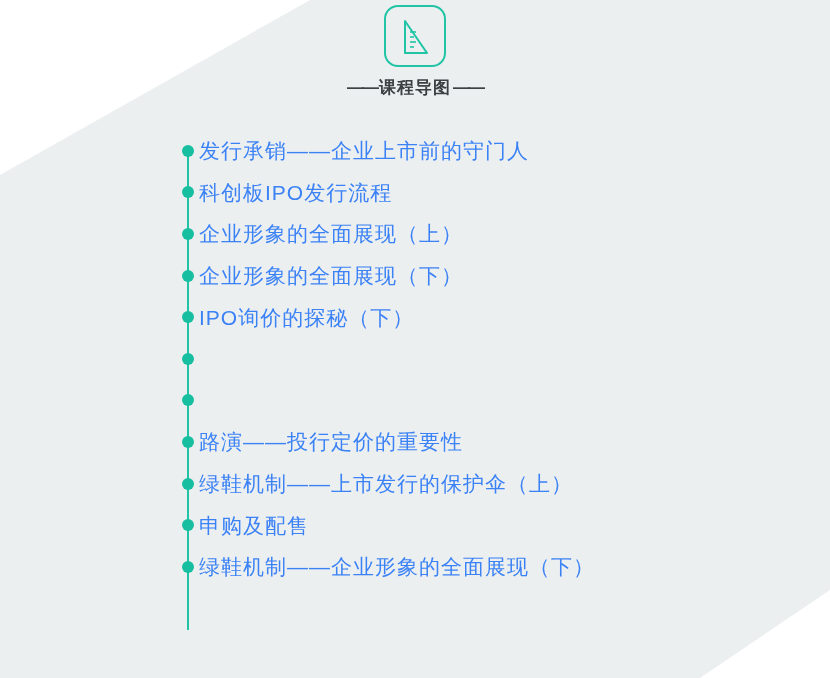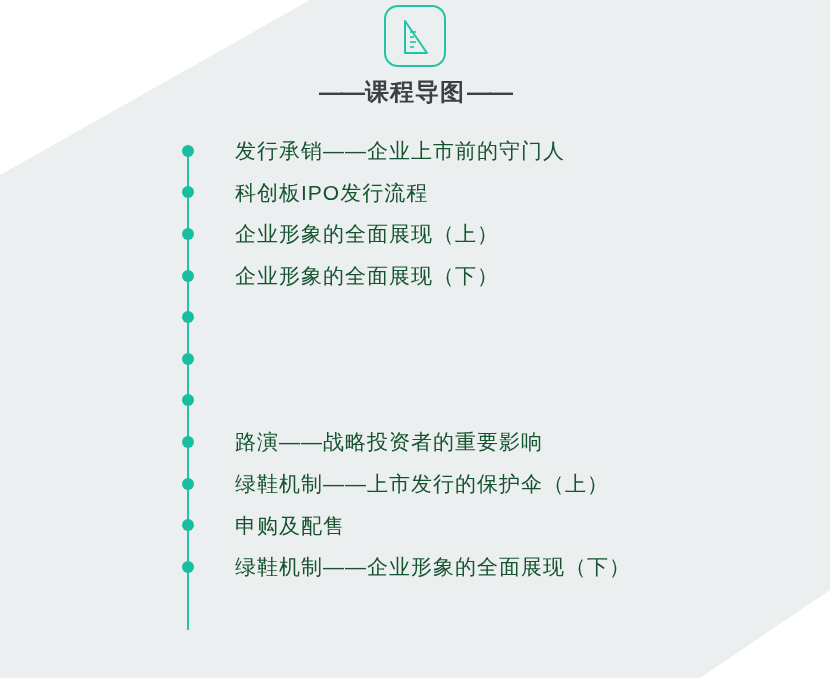--- a/index.html
+++ b/index.html
@@ -54,21 +54,21 @@
     margin: 11px auto 0 auto;
   }
   
   .title-row {
     position: absolute;
     top: 76px;
     left: 0;
     width: 830px;
     text-align: center;
     color: #3c4043;
-    font-size: 24px;
+    font-size: 17px;
     font-weight: bold;
     letter-spacing: 1px;
     white-space: nowrap;
   }
   .title-dash {
     display: inline-block;
     color: #3c4043;
     font-weight: bold;
     letter-spacing: -2px;
   }
@@ -102,23 +102,23 @@
     left: 12px;
     top: 50%;
     margin-top: -6px;
     width: 12px;
     height: 12px;
     border-radius: 50%;
     background: #17bfa0;
     z-index: 2;
   }
   .item-label {
-    margin-left: 65px;
+    margin-left: 29px;
     font-size: 21px;
-    color: #14532d;
+    color: #3b82f6;
     letter-spacing: 1px;
     white-space: nowrap;
     line-height: 1;
   }
 </style>
 </head>
 <body>
 
 <div id="page">
 
@@ -154,30 +154,31 @@
       <div class="item">
         <span class="dot"></span>
         <span class="item-label">企业形象的全面展现（上）</span>
       </div>
       <div class="item">
         <span class="dot"></span>
         <span class="item-label">企业形象的全面展现（下）</span>
       </div>
       <div class="item">
         <span class="dot"></span>
+        <span class="item-label">IPO询价的探秘（下）</span>
       </div>
       <div class="item">
         <span class="dot"></span>
       </div>
       <div class="item">
         <span class="dot"></span>
       </div>
       <div class="item">
         <span class="dot"></span>
-        <span class="item-label">路演——战略投资者的重要影响</span>
+        <span class="item-label">路演——投行定价的重要性</span>
       </div>
       <div class="item">
         <span class="dot"></span>
         <span class="item-label">绿鞋机制——上市发行的保护伞（上）</span>
       </div>
       <div class="item">
         <span class="dot"></span>
         <span class="item-label">申购及配售</span>
       </div>
       <div class="item">

